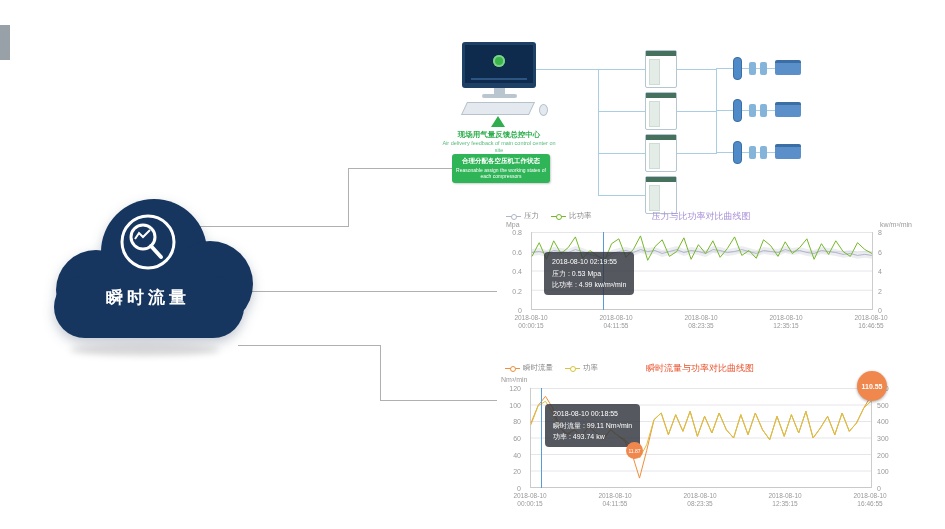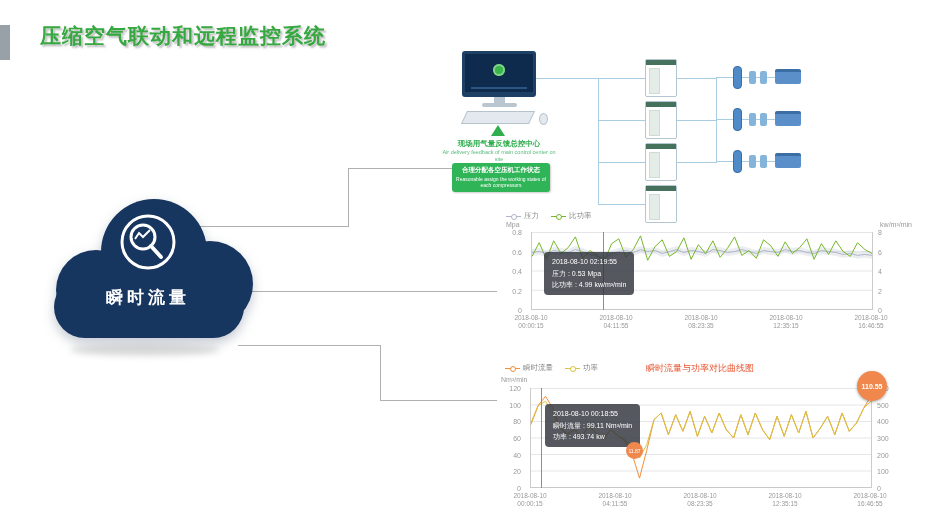--- a/index.html
+++ b/index.html
@@ -12,21 +12,21 @@
   
   .conn{position:absolute;background:#b0b0b0;}
   
   .cloud{position:absolute;left:38px;top:190px;width:220px;height:160px;}
   .cloud-svg{position:absolute;left:0;top:0;filter:drop-shadow(0 5px 6px rgba(20,40,70,.25));}
   .cloud-label{position:absolute;left:0;top:96px;width:220px;text-align:center;color:#fff;
                font-size:17px;font-weight:bold;letter-spacing:4px;}
   .cloud-shadow{position:absolute;left:70px;top:344px;width:150px;height:12px;
                 background:rgba(0,0,0,.14);border-radius:50%;filter:blur(3px);}
   
-  .diagram{position:absolute;left:440px;top:45px;width:380px;height:186px;}
+  .diagram{position:absolute;left:440px;top:36px;width:380px;height:186px;}
   .diagram .dline{position:absolute;background:#a9cde2;}
   .mon-frame{position:absolute;left:22px;top:6px;width:74px;height:46px;background:#1d4064;border-radius:3px;}
   .mon-screen{position:absolute;left:3px;top:3px;right:3px;bottom:5px;background:#0e2a4d;}
   .mon-logo{position:absolute;left:28px;top:10px;width:12px;height:12px;border-radius:50%;
             background:#39b54a;box-shadow:inset 0 0 0 2px #7fd18c;}
   .scr-line{position:absolute;left:6px;bottom:3px;width:56px;height:2px;background:#2d5582;}
   .mon-neck{position:absolute;left:54px;top:52px;width:11px;height:6px;background:#b9c6cf;}
   .mon-base{position:absolute;left:42px;top:58px;width:35px;height:4px;background:#b9c6cf;border-radius:2px;}
   .keyboard{position:absolute;left:24px;top:66px;width:66px;height:11px;background:#e3e9ee;
             border:1px solid #b6c2cc;transform:skewX(-25deg);}
@@ -97,21 +97,20 @@
   .mindot{position:absolute;left:131px;top:84px;width:17px;height:17px;border-radius:50%;
           background:#f0884e;color:#fff;font-size:5px;display:flex;align-items:center;
           justify-content:center;z-index:9;}
 </style>
 </head>
 <body>
 
 <div class="canvas">
 
   <div class="title-accent"></div>
-  <h1 class="page-title">压缩空气联动和远程监控系统</h1>
 
   <div class="conn" style="left:200px;top:226px;width:148px;height:1px"></div>
   <div class="conn" style="left:348px;top:168px;width:1px;height:59px"></div>
   <div class="conn" style="left:348px;top:168px;width:104px;height:1px"></div>
   <div class="conn" style="left:251px;top:291px;width:246px;height:1px"></div>
   <div class="conn" style="left:238px;top:345px;width:143px;height:1px"></div>
   <div class="conn" style="left:380px;top:345px;width:1px;height:56px"></div>
   <div class="conn" style="left:380px;top:400px;width:117px;height:1px"></div>
 
   <div class="cloud">
@@ -214,20 +213,21 @@
         <span>压力</span>
       </span>
       <span class="legend-item">
         <span class="lg-marker">
             <span class="lg-line" style="background: rgb(118, 184, 42);"></span>
             <span class="lg-dot" style="border-color: rgb(118, 184, 42);"></span>
           </span>
         <span>比功率</span>
       </span>
     </div>
+    <div class="chart-title" style="color: rgb(168, 144, 216);">压力与比功率对比曲线图</div>
     <div class="axis-unit left">Mpa</div>
     <div class="axis-unit right">kw/m³/min</div>
     <div class="yt yt-left">
         <div class="ytick" style="top: 0%;">0.8</div>
         <div class="ytick" style="top: 25%;">0.6</div>
         <div class="ytick" style="top: 50%;">0.4</div>
         <div class="ytick" style="top: 75%;">0.2</div>
         <div class="ytick" style="top: 100%;">0</div>
       </div>
     <div class="plot">

